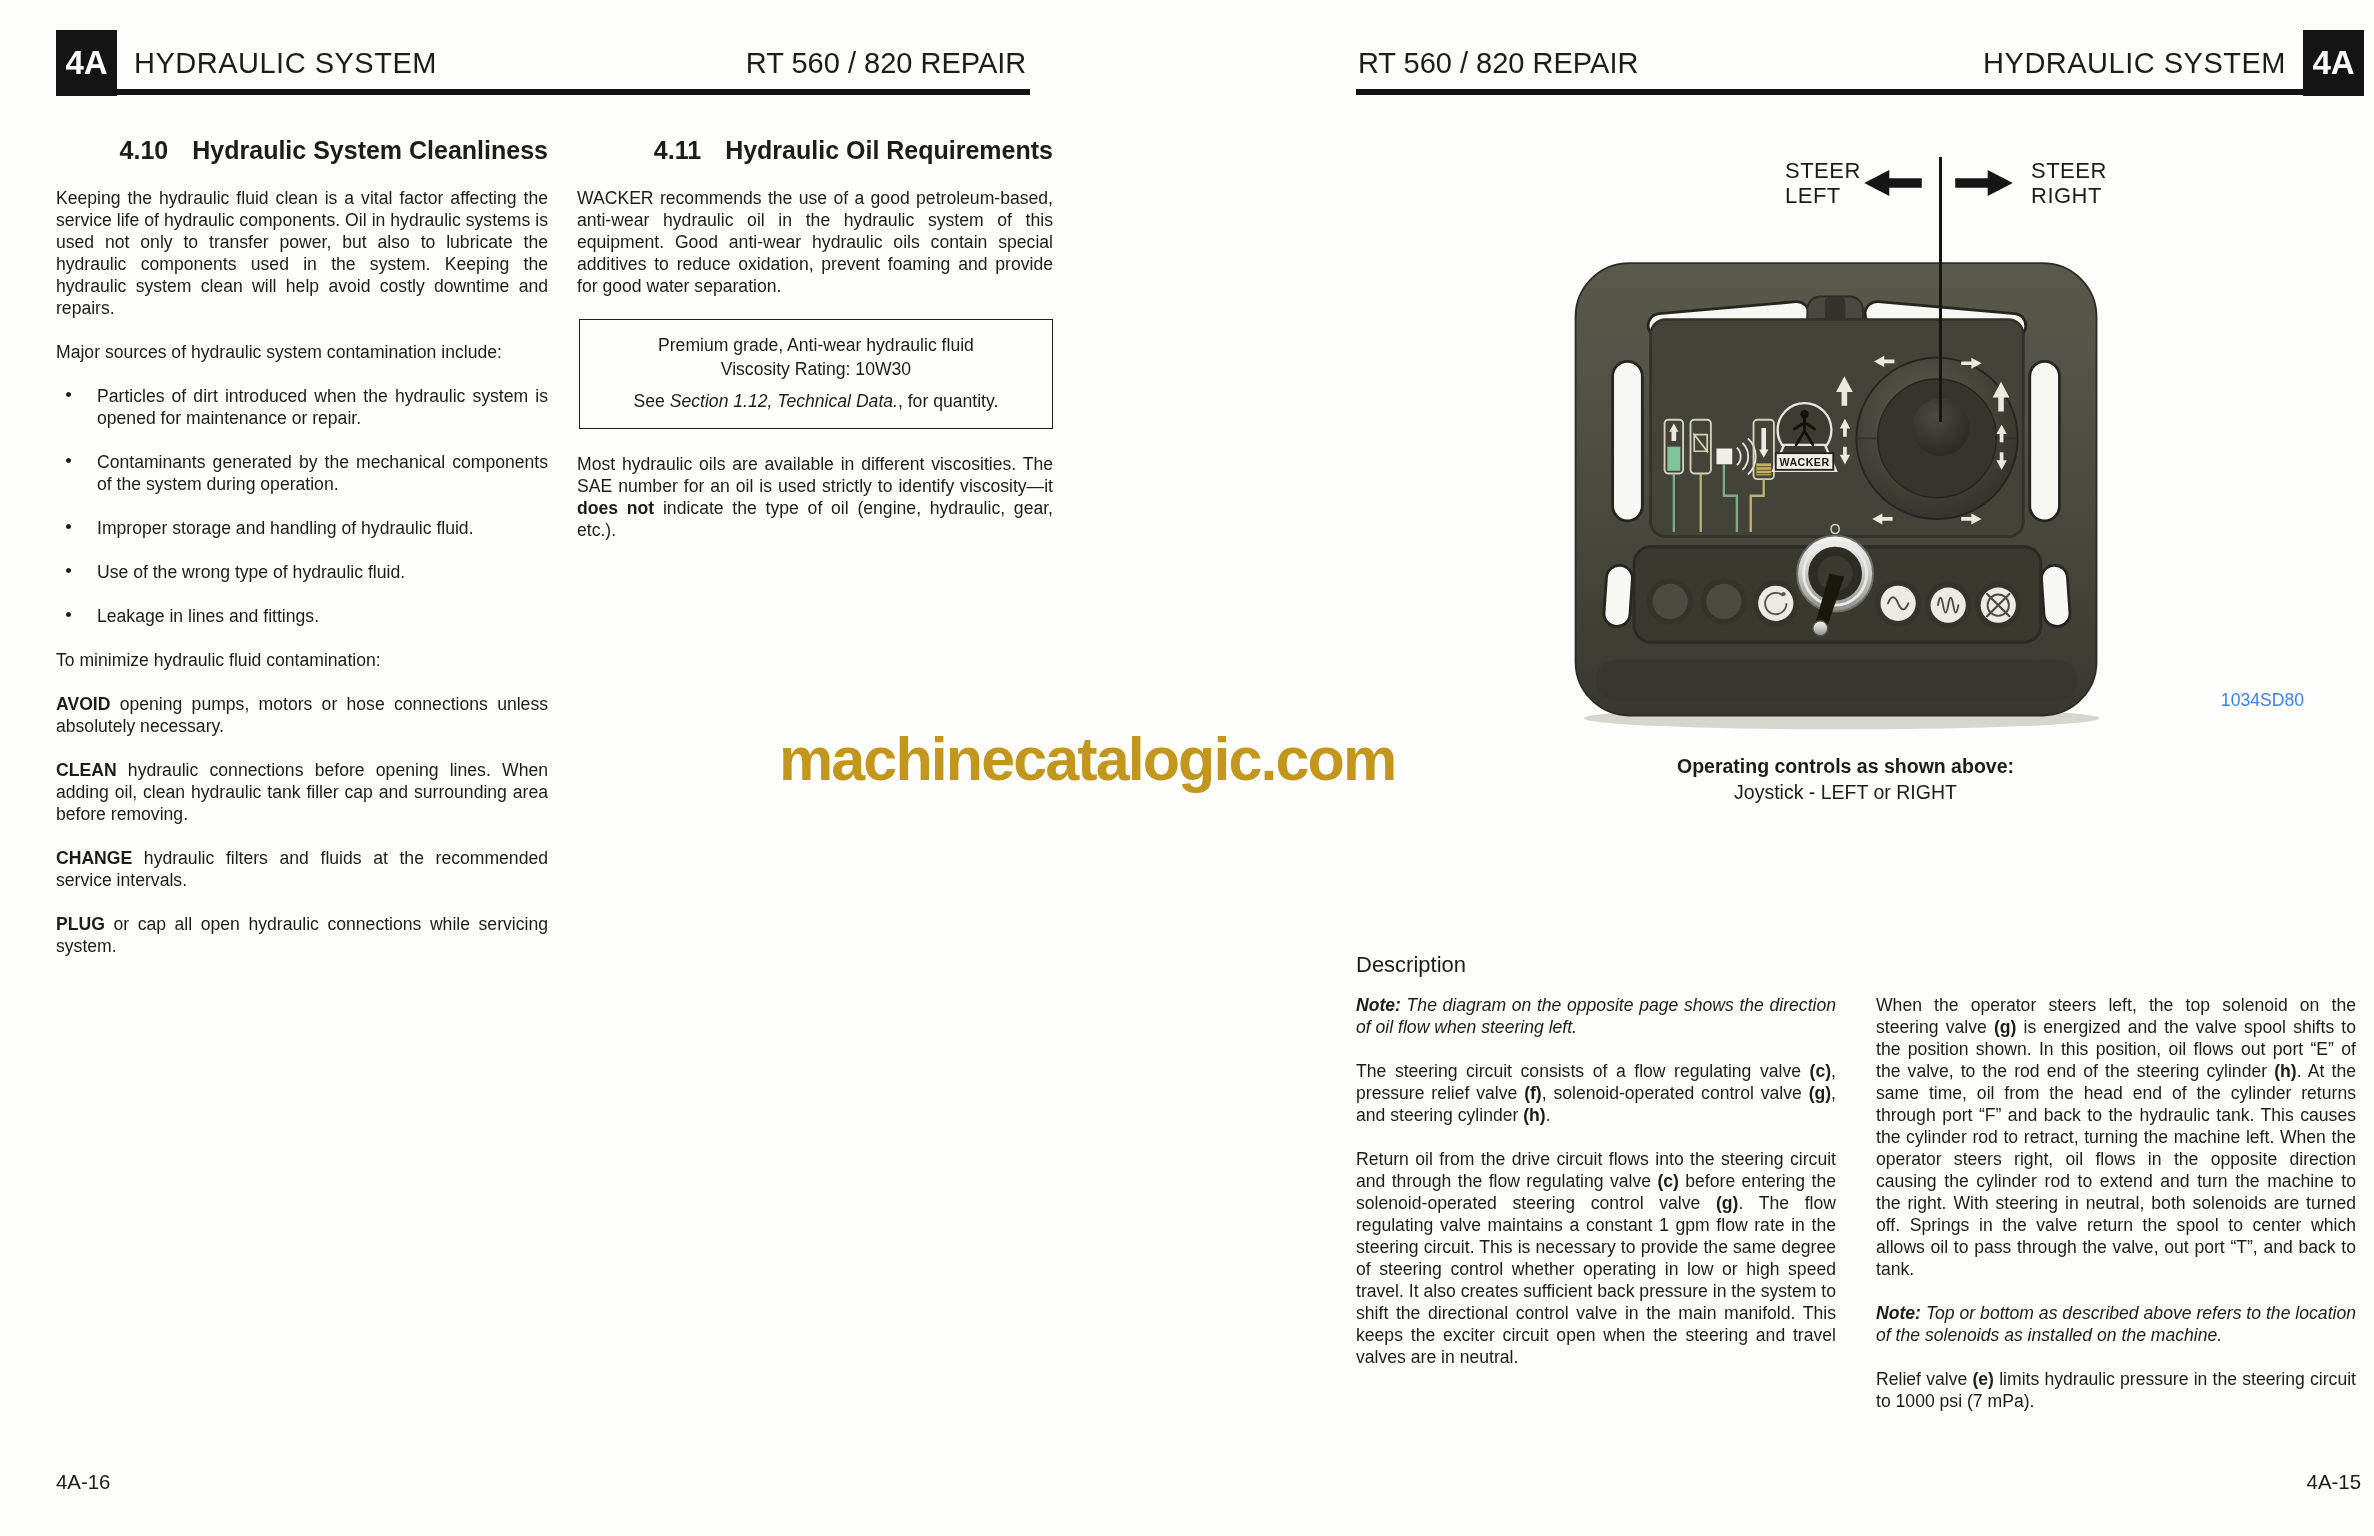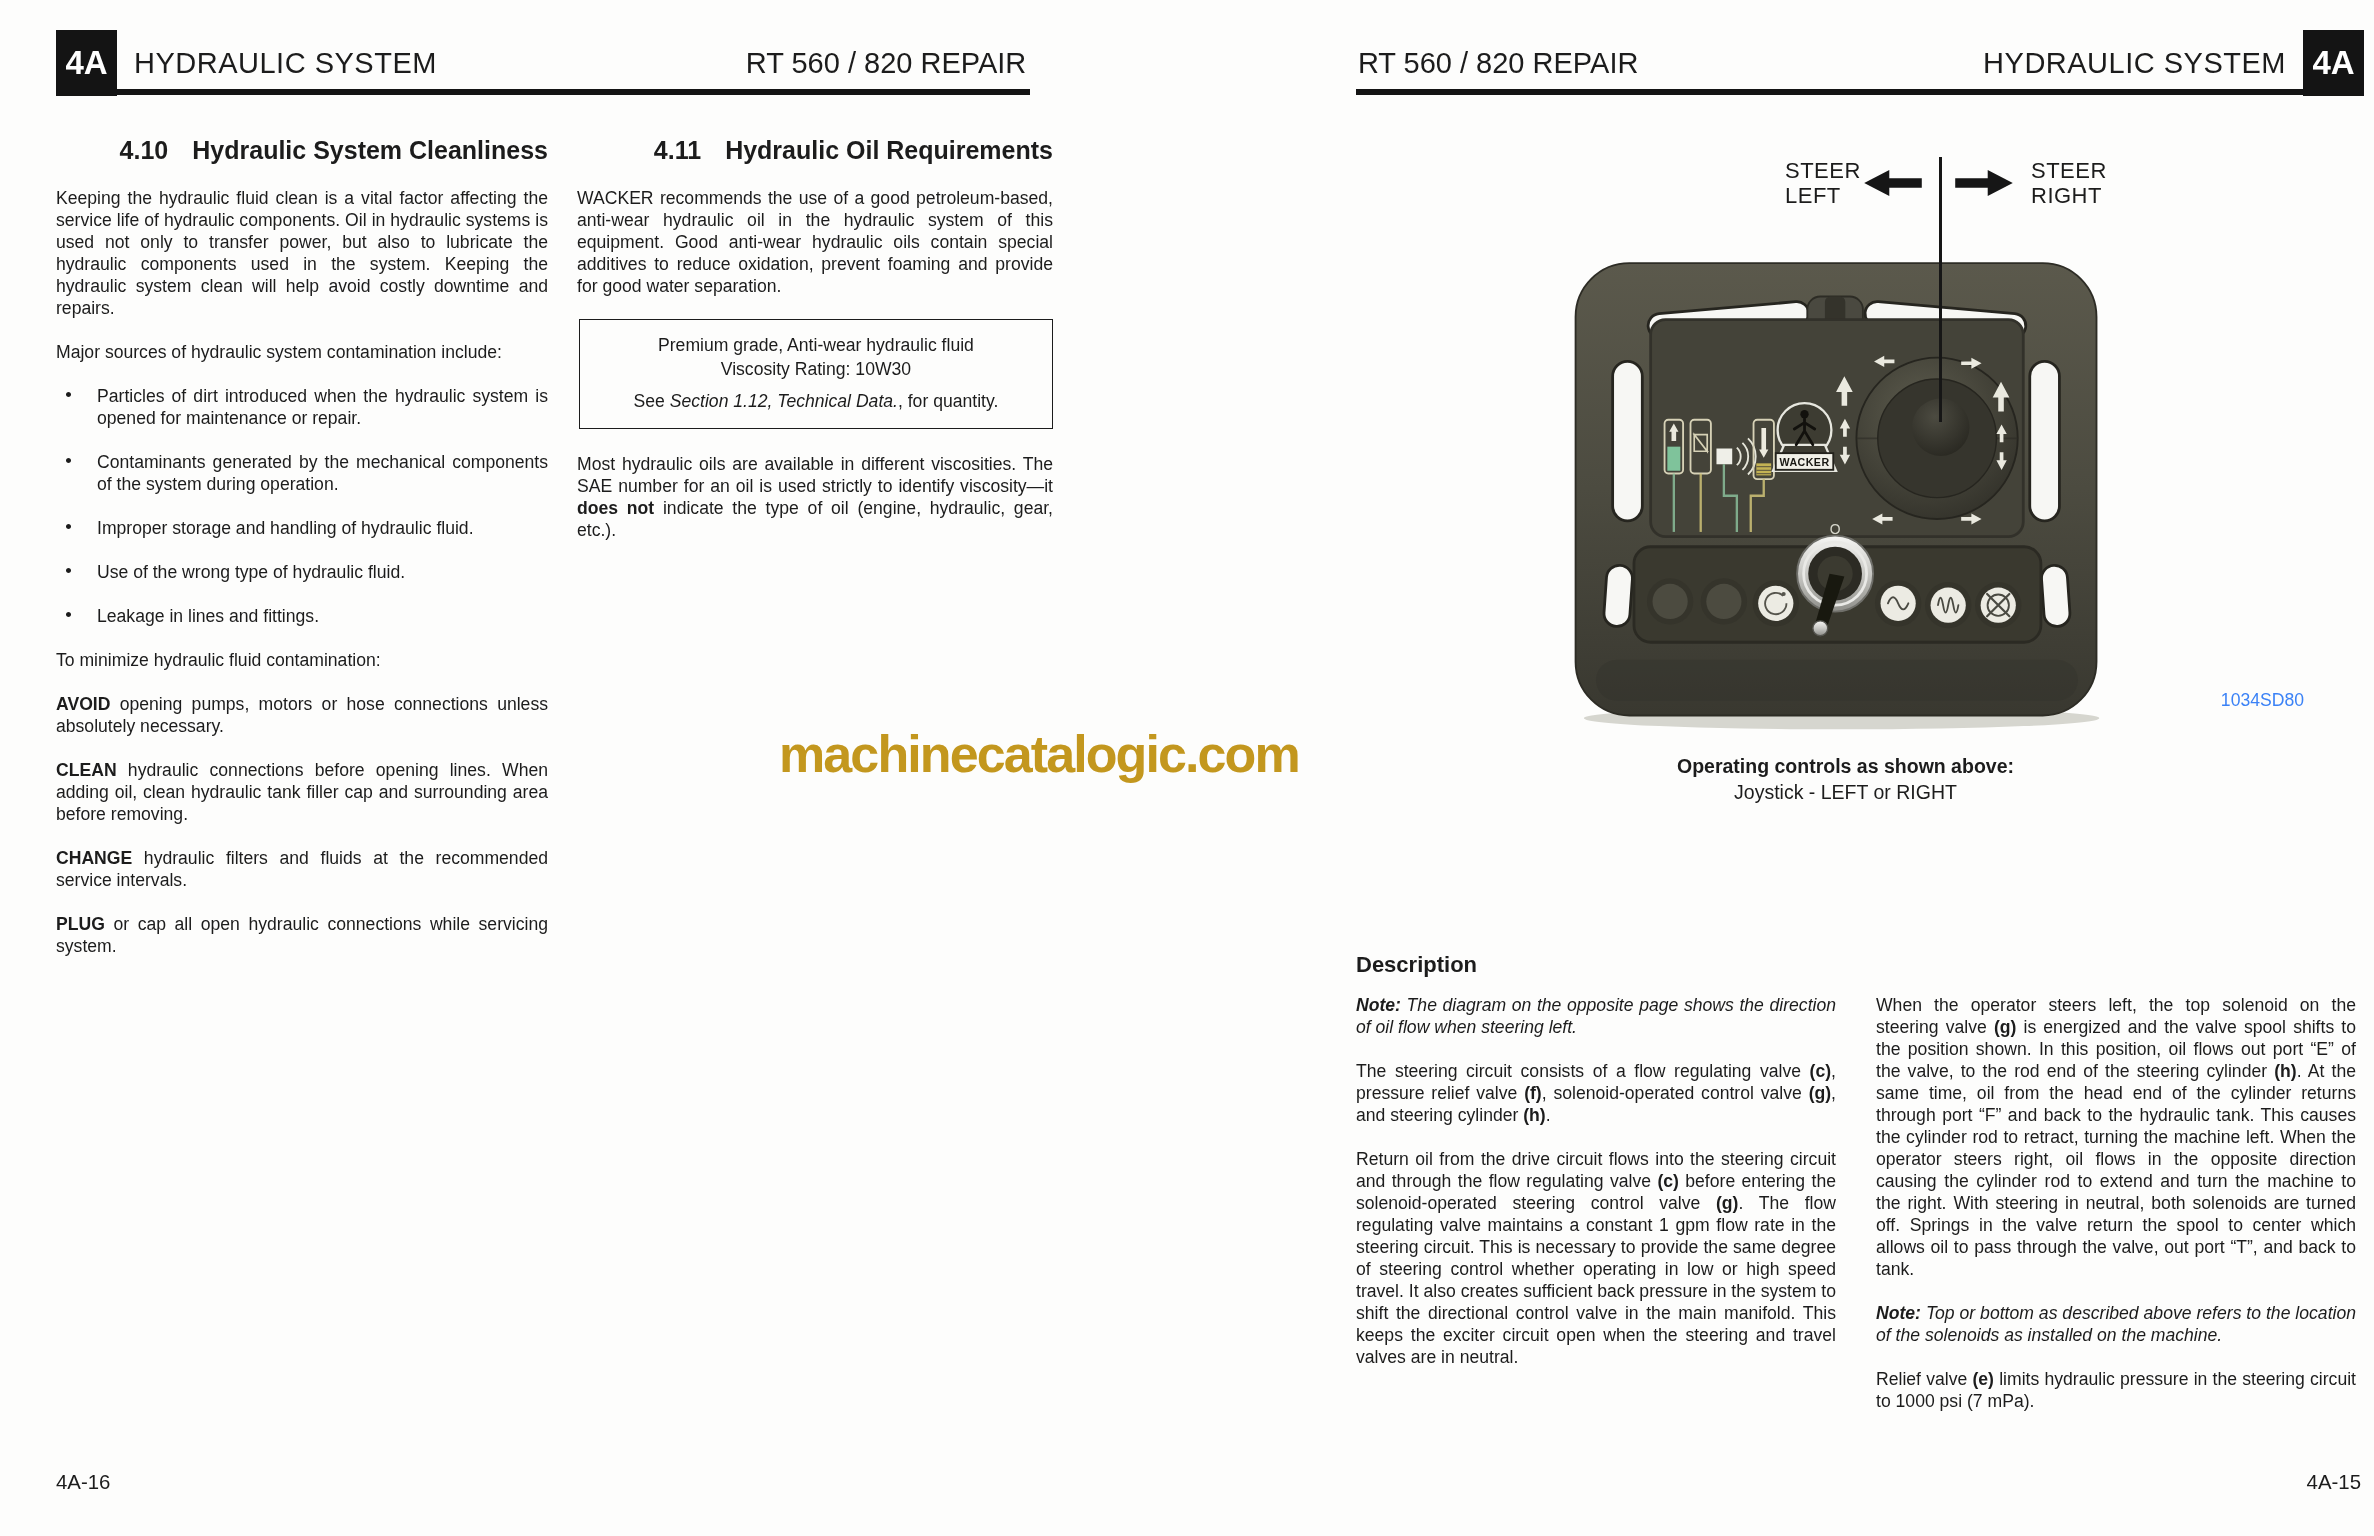--- a/index.html
+++ b/index.html
@@ -32,40 +32,40 @@
   .para{margin:0 0 22px 0;}
   .para:last-child{margin-bottom:0;}
   ul.bullets{list-style:none;margin:0;padding:0;}
   ul.bullets li{position:relative;padding-left:41px;margin-bottom:22px;}
   ul.bullets li::before{content:"\2022";position:absolute;left:9.3px;top:-0.9px;font-size:18.6px;}
   .oilbox{border:1.9px solid #1c1c1c;margin:1.9px 0 24px 1.9px;padding:13px 7.4px 15px 7.4px;
           text-align:center;line-height:24px;}
   .oilbox .bl3{margin-top:8.3px;}
   .b{font-weight:bold;}
   .i{font-style:italic;}
-  #descTitle{position:absolute;left:1356px;top:952px;font-size:22px;font-weight:bold;}
+  #descTitle{position:absolute;left:1356px;top:952px;font-size:22px;font-weight:normal;}
 
   
   .steer-lbl{position:absolute;font-size:22px;line-height:25px;letter-spacing:0.5px;}
   #steerL{left:1785px;top:158px;}
   #steerR{left:2031px;top:158px;}
   .steer-arrow{position:absolute;}
   #arrowLeft{left:1864px;top:170px;}
   #arrowRight{left:1955px;top:170px;}
   #pointerLine{position:absolute;left:1939px;top:157px;width:2.8px;height:265px;background:#161616;z-index:5;}
   #joySvg{position:absolute;left:1568px;top:252px;width:575px;height:482px;}
   #figRef{position:absolute;left:2118px;top:690px;width:186px;text-align:right;font-size:17.6px;color:#3b82f6;}
   #figCap{position:absolute;left:1609px;top:753px;width:473px;text-align:center;font-size:19.5px;line-height:26px;}
   #figCap .cap-b{font-weight:bold;}
 
   
   .pagenum{position:absolute;font-size:20.4px;}
   #pnL{left:56px;top:1471px;}
   #pnR{left:2175px;top:1471px;width:186px;text-align:right;}
-  #wm{position:absolute;left:779px;top:724px;font-size:52px;font-weight:bold;
+  #wm{position:absolute;left:779px;top:724px;font-size:61px;font-weight:bold;
       letter-spacing:-1.9px;white-space:nowrap;z-index:10;text-align:right;}
 </style>
 </head>
 <body>
 
 <div id="canvas">
 
   <div class="page-header" id="hdrL">
     <div class="tab">4A</div>
     <div class="hdr-title">HYDRAULIC SYSTEM</div>

